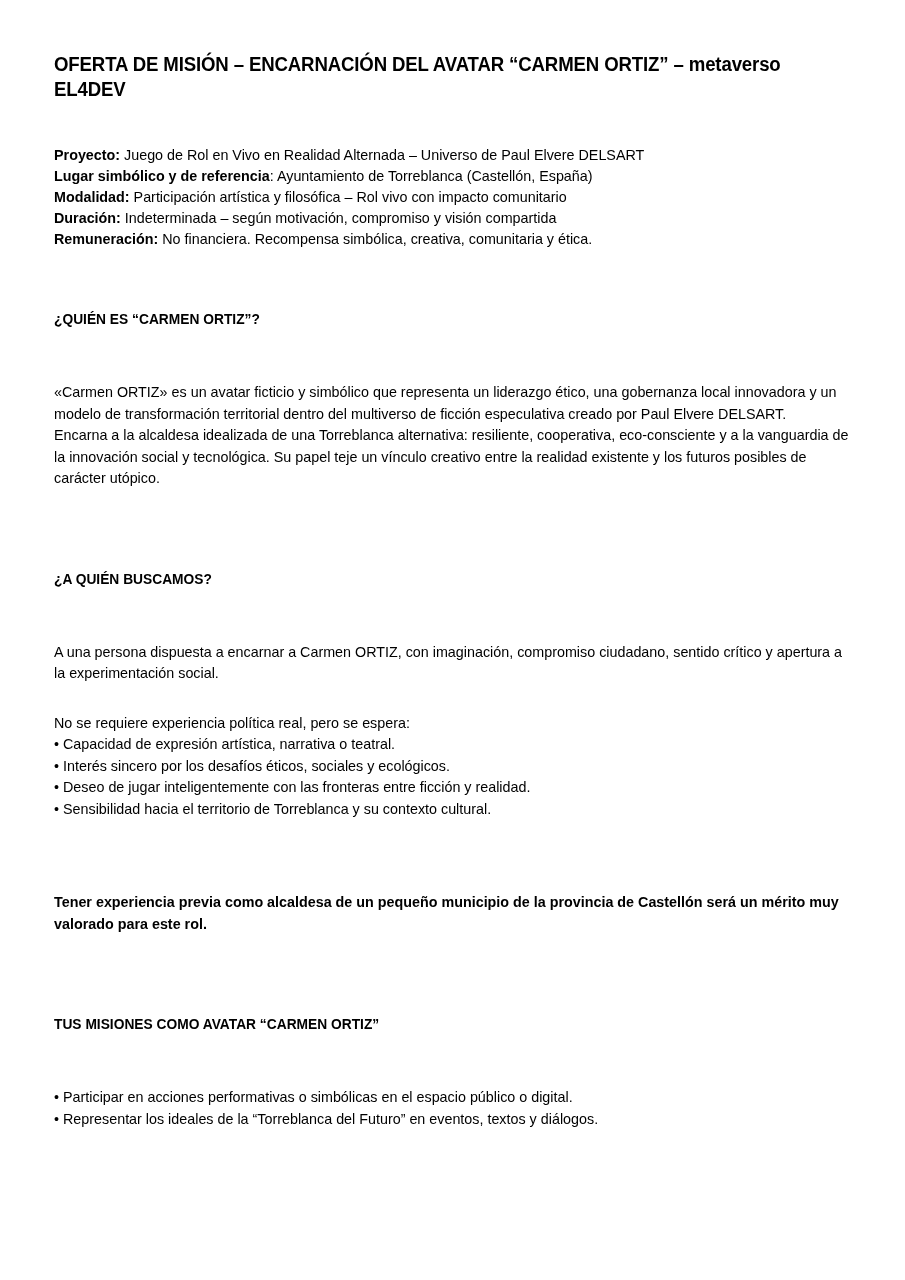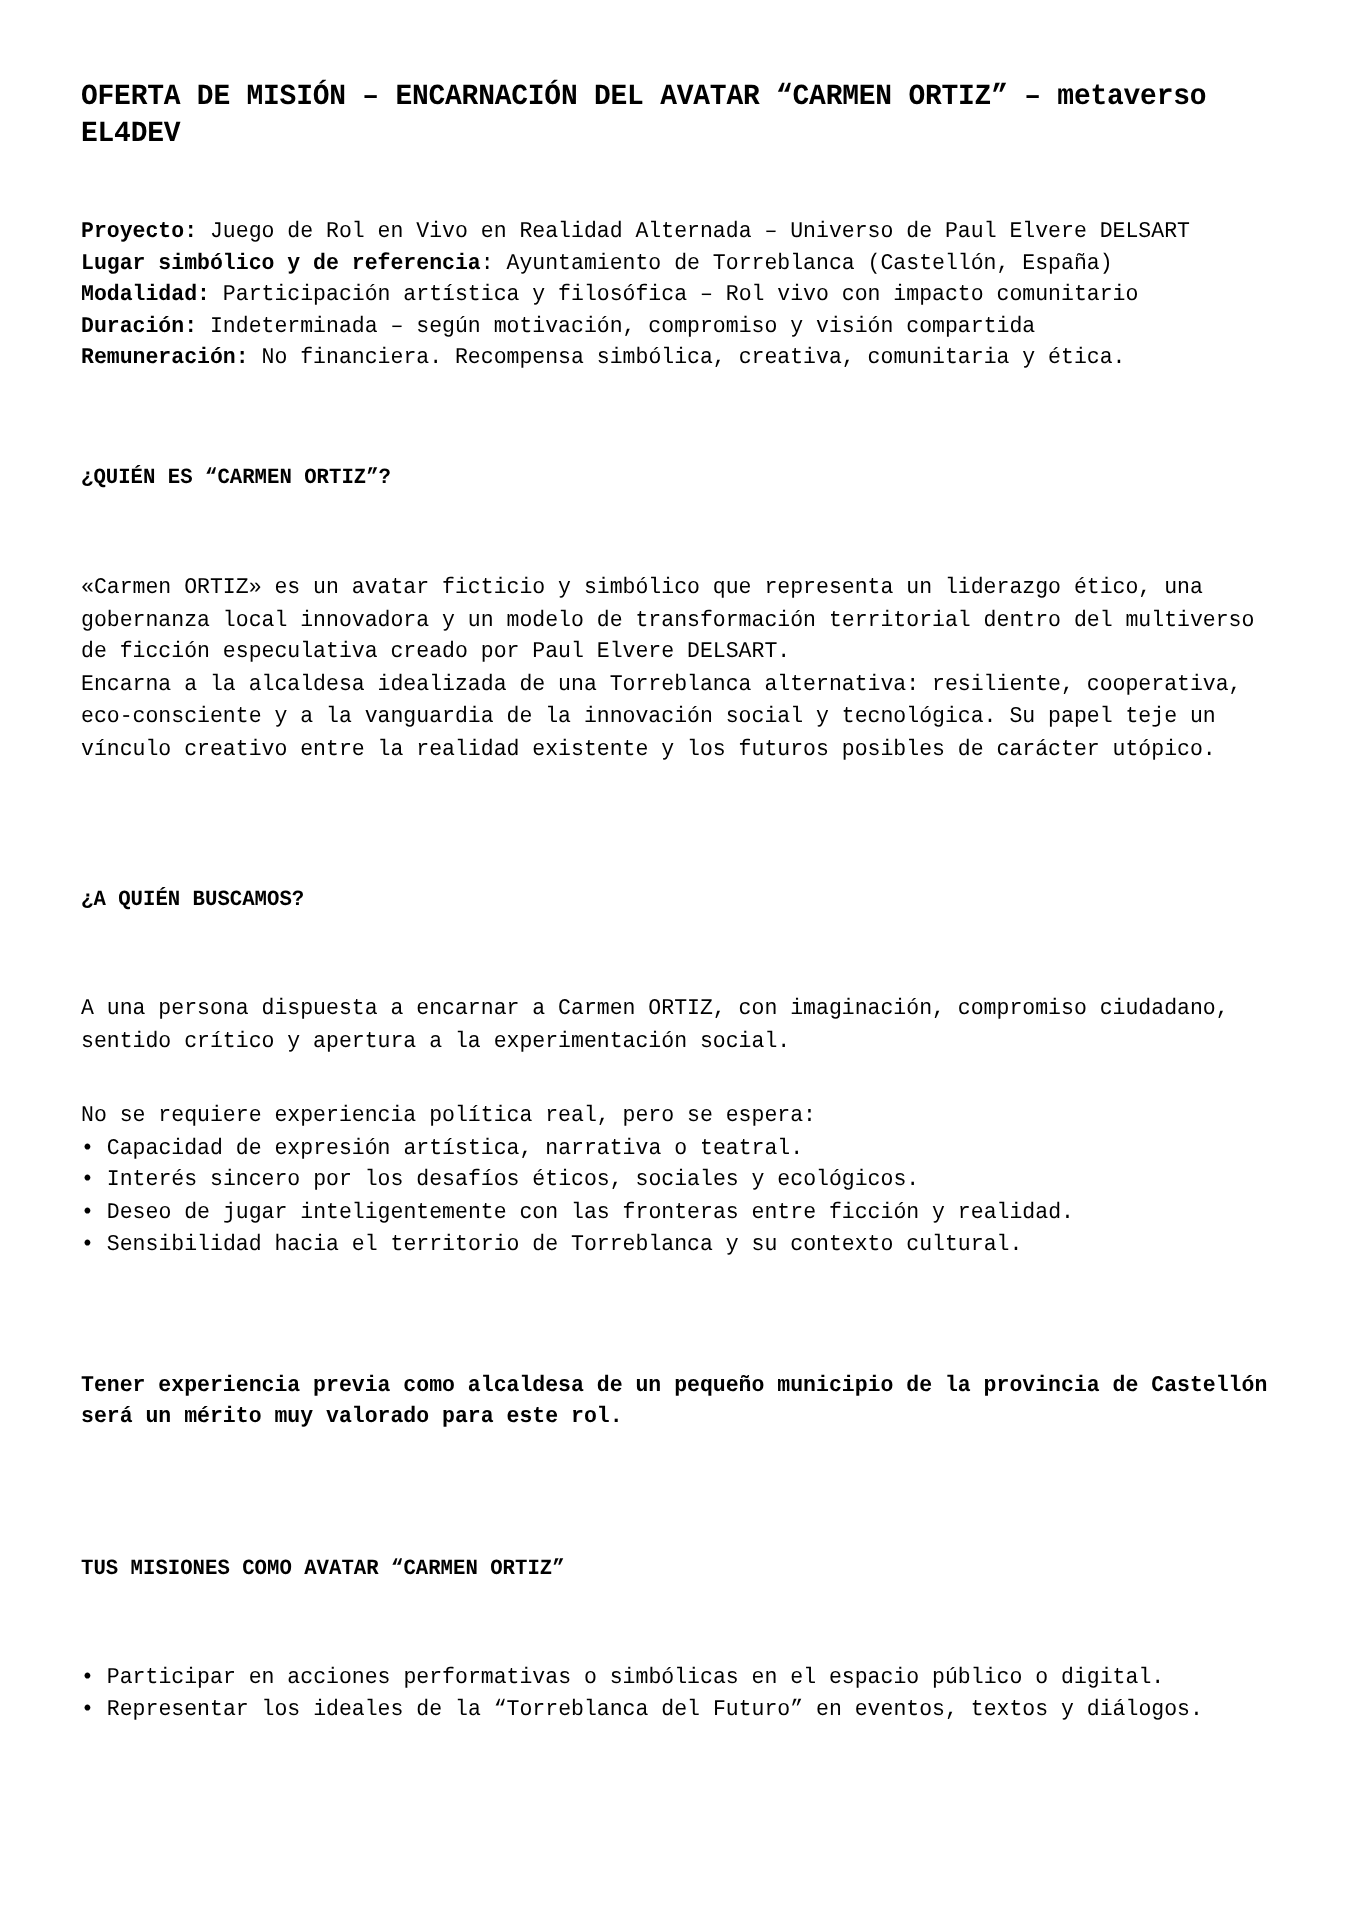--- a/index.html
+++ b/index.html
@@ -17,21 +17,20 @@
     color: #000000;
     -webkit-font-smoothing: antialiased;
   }
 
   .page {
     position: absolute;
     left: 0; top: 0;
     width: 905px;
     height: 1280px;
     background: #ffffff;
-    font-family: Liberation Mono, monospace;
   }
 
   
   .content {
     position: absolute;
     left: 54px;
     top: 0;
     width: 800px;
   }
 

